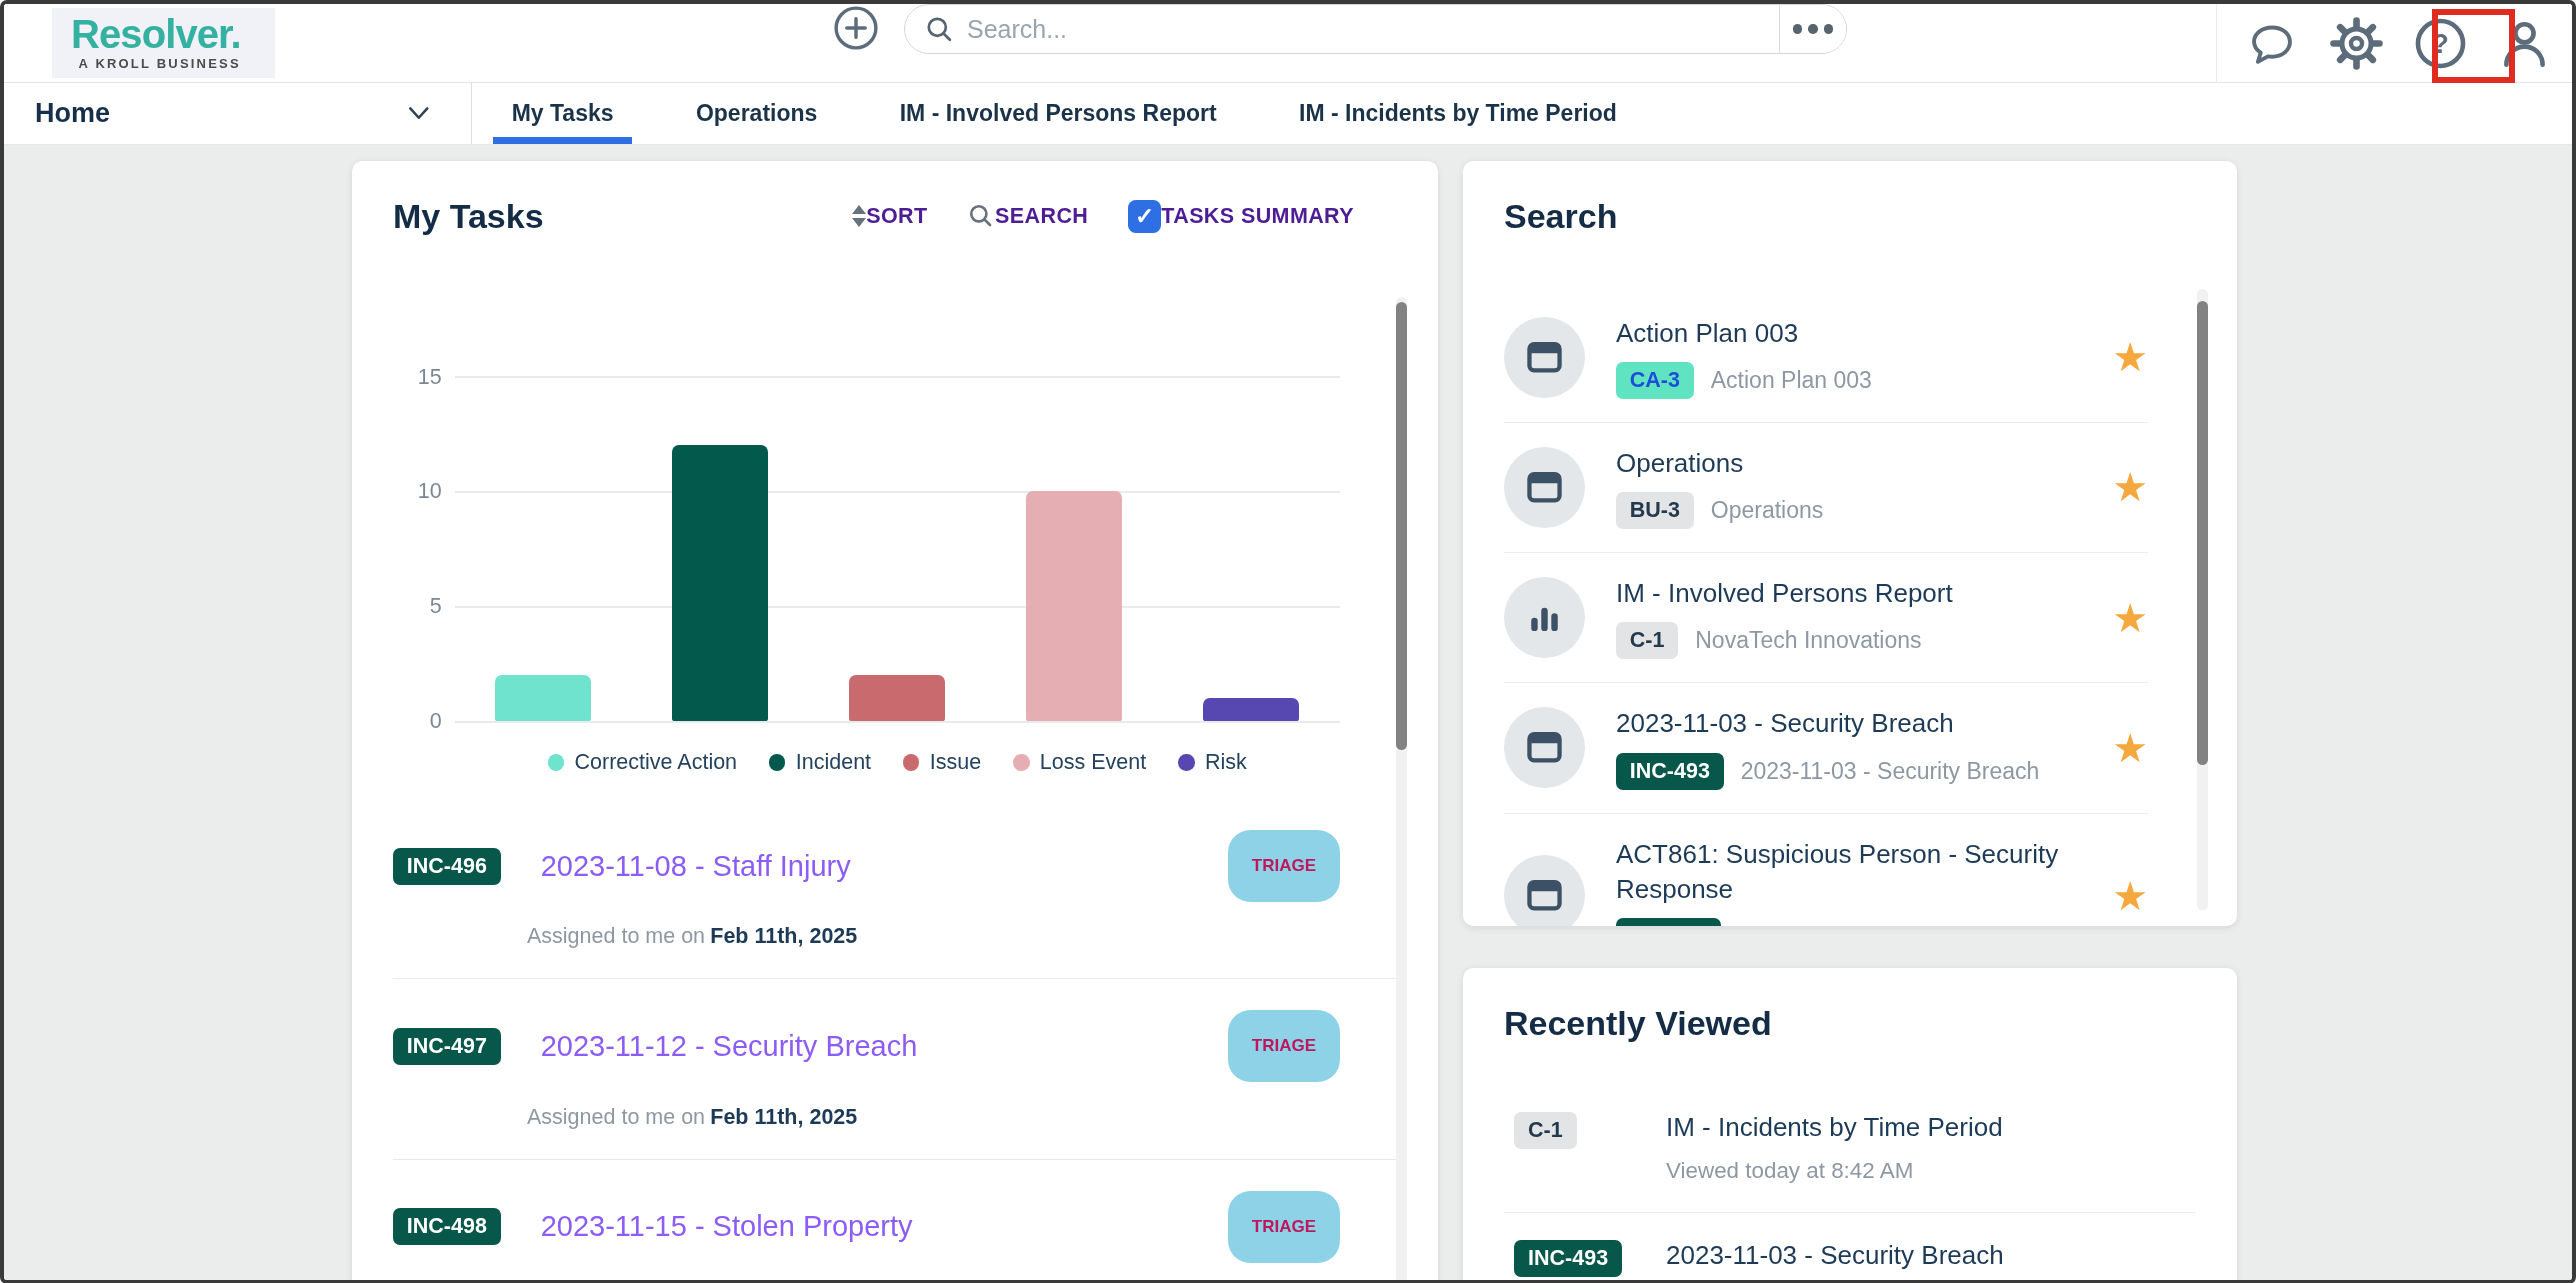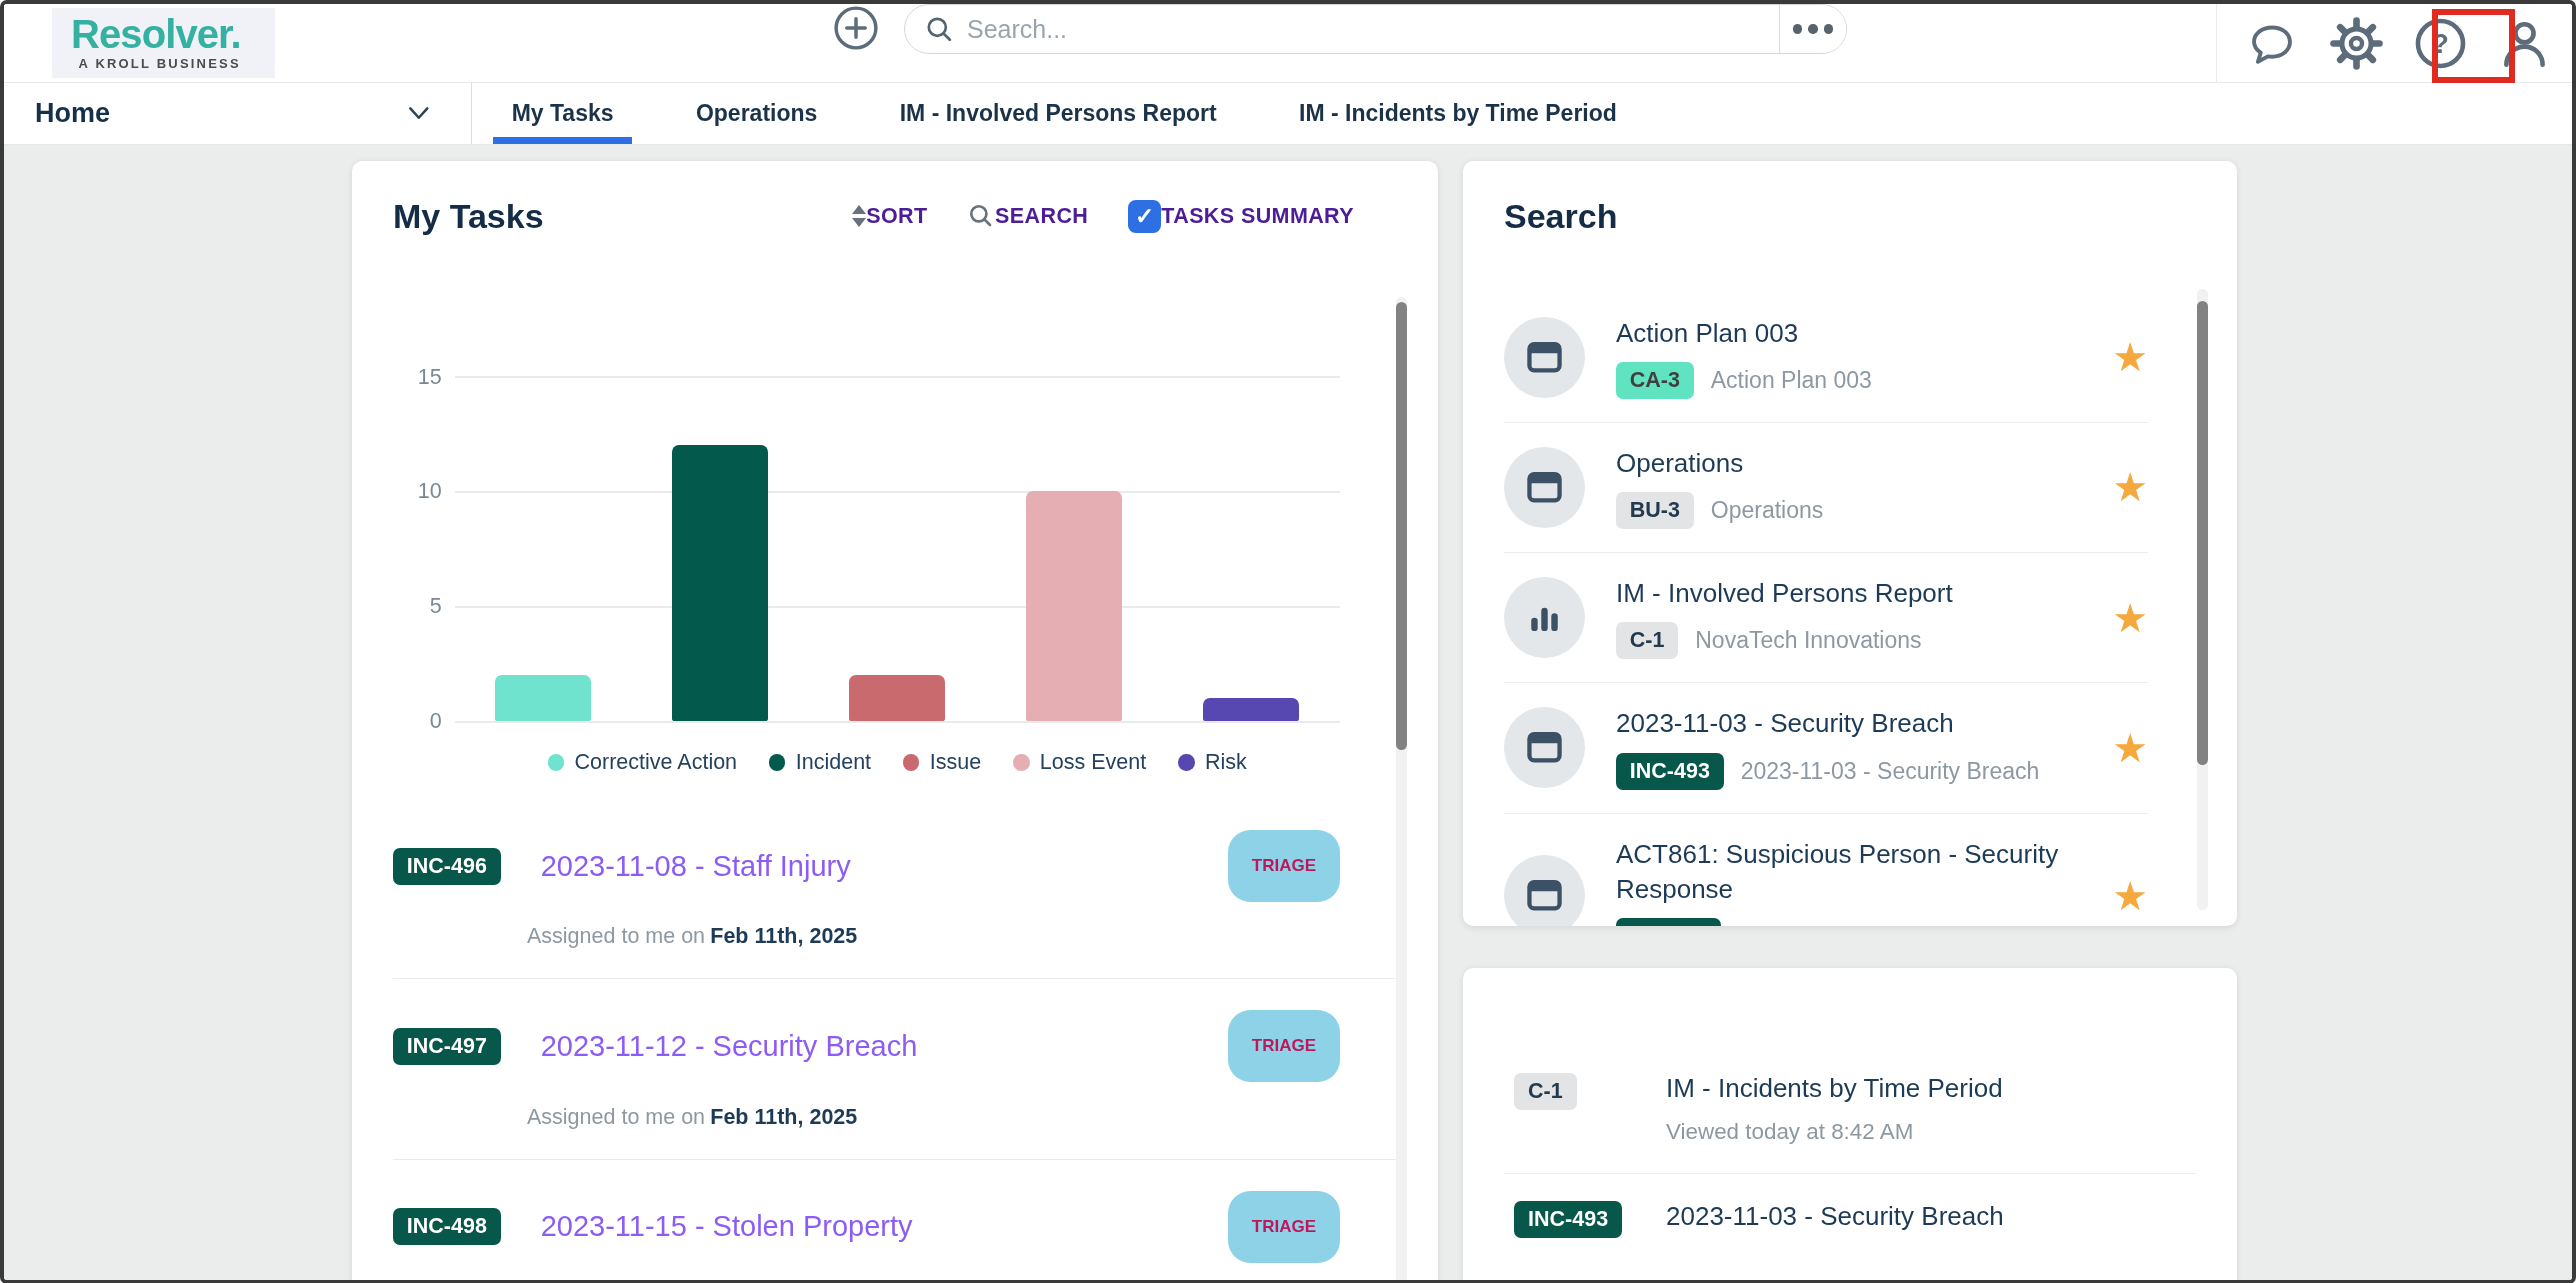--- a/index.html
+++ b/index.html
@@ -100,21 +100,21 @@
   .legend-dot { width:16.4px; height:16.4px; border-radius:50%; }
   .legend-label { font-size:21.5px; color:#24425e; }
   
   .task-list { margin-top:24px; }
   .task-row { padding:31px 57px 29px 0; border-bottom:1.7px solid #e9eaec; cursor:pointer; }
   .task-row:last-child { border-bottom:none; }
   .task-line1 { display:flex; align-items:center; }
   .task-title { margin-left:40px; font-size:29px; color:#8b5cf6; }
   .badge { display:inline-block; font-size:21.5px; font-weight:700; padding:6px 13.8px; border-radius:6.9px; white-space:nowrap; }
   .badge-green { background:#07584a; color:#fff; }
-  .badge-mint  { background:#5fe3c1; color:#404040; }
+  .badge-mint  { background:#5fe3c1; color:#1d4ed8; }
   .badge-gray  { background:#e3e4e6; color:#22394e; }
   .pill-triage { margin-left:auto; background:#8ed2e8; color:#be185d; font-size:17px; font-weight:700;
                  padding:26px 24px; border-radius:22.4px; }
   .task-line2 { margin-top:22.4px; margin-left:134px; font-size:21.5px; color:#8d98a3; }
   .task-line2 b { color:#1d3a57; font-weight:700; margin-left:5.2px; }
   
   .vscroll { position:absolute; width:11.2px; border-radius:6px; background:#f1f1f1; }
   .vscroll .thumb { position:absolute; left:0; width:11.2px; border-radius:6px; background:#828282; cursor:grab; }
   #sc-mytasks { right:31px; top:136px; bottom:12px; }
   #sc-mytasks .thumb { top:5.2px; height:448px; }
@@ -427,20 +427,21 @@
             </span>
             <button class="star-btn">★</button>
           </div>
         </div>
       <div class="vscroll" id="sc-starred">
           <div class="thumb"></div>
         </div>
     </section>
 
     <section class="card" id="card-recent">
+      <h2 class="card-title">Recently Viewed</h2>
       <div class="recent-list" id="recent-list">
           <div class="recent-row">
             <span class="r-badge-col"><span class="badge badge-gray">C-1</span></span>
             <span>
               <div class="r-title">IM - Incidents by Time Period</div>
               <div class="r-meta">Viewed today at 8:42 AM</div>
             </span>
           </div>
           <div class="recent-row">
             <span class="r-badge-col"><span class="badge badge-green">INC-493</span></span>

